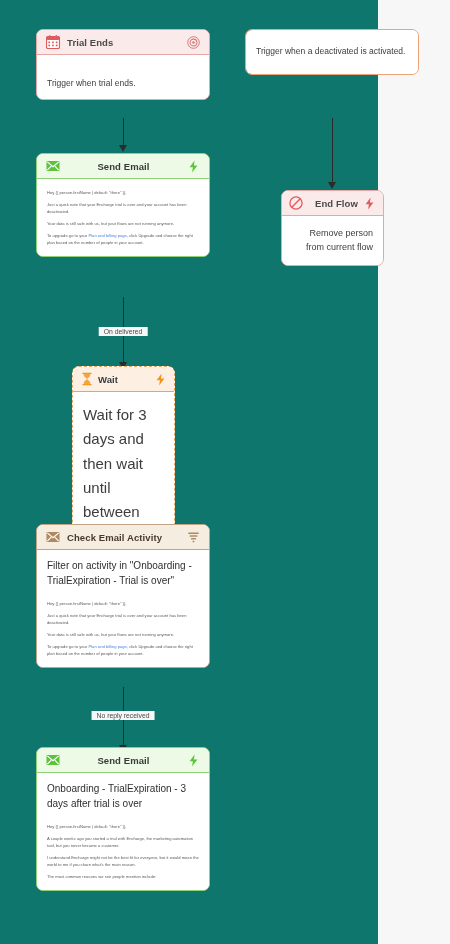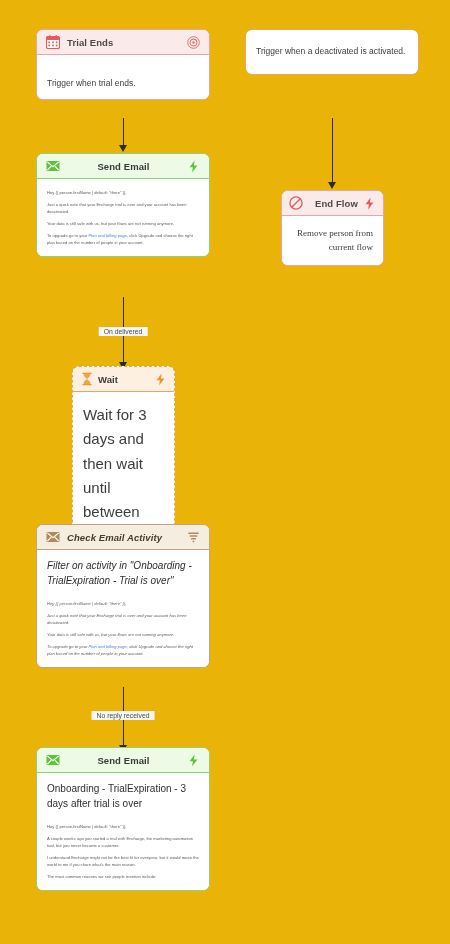--- a/index.html
+++ b/index.html
@@ -7,23 +7,23 @@
   html, body {
     width: 450px;
     height: 944px;
     background: #f7f7f7;
     font-family: "Liberation Sans", sans-serif;
     overflow: hidden;
   }
 
   #canvas {
     position: relative;
-    width: 450px;
+    width: 378px;
     height: 944px;
-    background: #eab308;
+    background: #0f766e;
   }
 
   
   .node {
     position: absolute;
     border-radius: 7px;
     background: #ffffff;
     border: 1px solid #cccccc;
     overflow: hidden;
   }
@@ -117,21 +117,21 @@
   .node.orange .node-title { color: #4a4a4a; }
 
   .node.green { border-color: #8fd178; }
   .node.green .node-head { background: #ecfae6; border-bottom-color: #8fd178; text-align: center; }
   .node.green .node-title { color: #3a3a3a; }
 
   .node.amber { border-color: #e8a55c; border-style: dashed; }
   .node.amber .node-head { background: #fdf0e2; border-bottom: 1px solid #e8a55c; }
   .node.amber .node-title { color: #3a3a3a; }
 
-  .node.brown { border-color: #c2a484; font-style: italic; }
+  .node.brown { border-color: #c2a484; }
   .node.brown .node-head { background: #f6ede1; border-bottom-color: #c2a484; }
   .node.brown .node-title { color: #4a3a2a; }
 
   
   .conn {
     position: absolute;
     width: 1px;
     background: #2b2b2b;
   }
 
@@ -258,21 +258,21 @@
         </svg>
       </span>
       <span class="node-title">End Flow</span>
       <span class="action-icon">
         <svg width="13" height="13" viewBox="0 0 13 13">
           <path d="M7.6 0.6 L2.6 7.3 L5.9 7.3 L5.1 12.4 L10.4 5.4 L6.9 5.4 Z" fill="#e05c5c"></path>
         </svg>
       </span>
     </div>
     <div class="node-body" style="min-height:44px; padding:11px 10px;">
-      <div class="body-line" style="font-size:9px; line-height:1.5;font-family:Liberation Serif, serif;">Remove person from current flow</div>
+      <div class="body-line" style="font-size:9px; line-height:1.5;">Remove person from current flow</div>
     </div>
     <div class="counters">
       
       
     </div>
   </div>
 
   <div class="node amber" style="left:72px; top:366px; width:103px;">
     <div class="node-head" style="gap:4px; padding:7px 7px;">
       <span class="head-icon">

